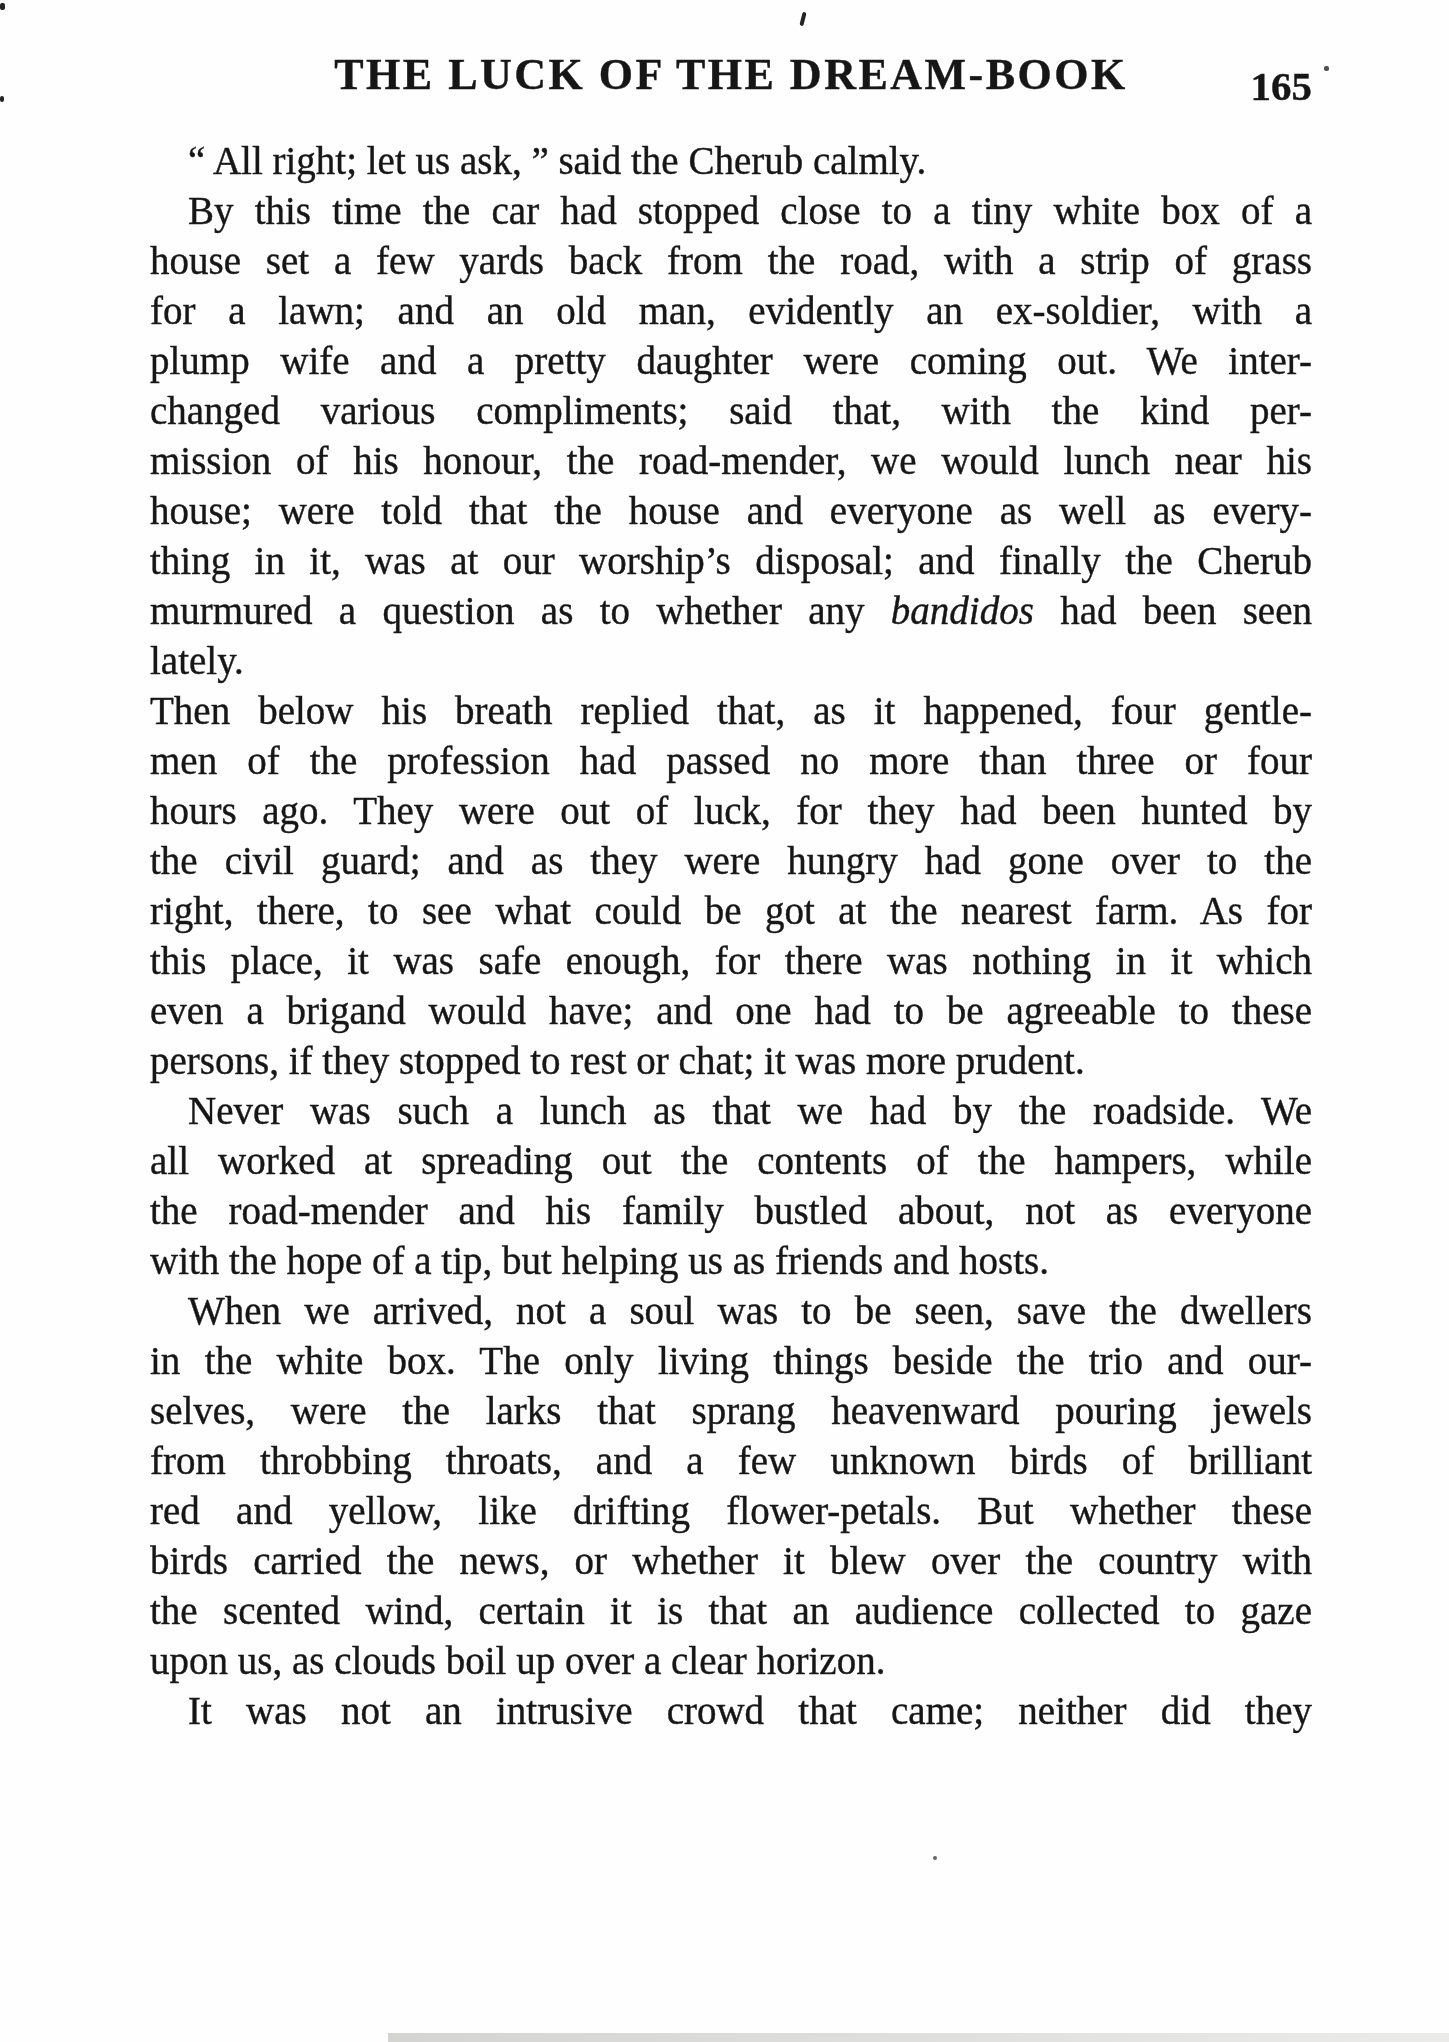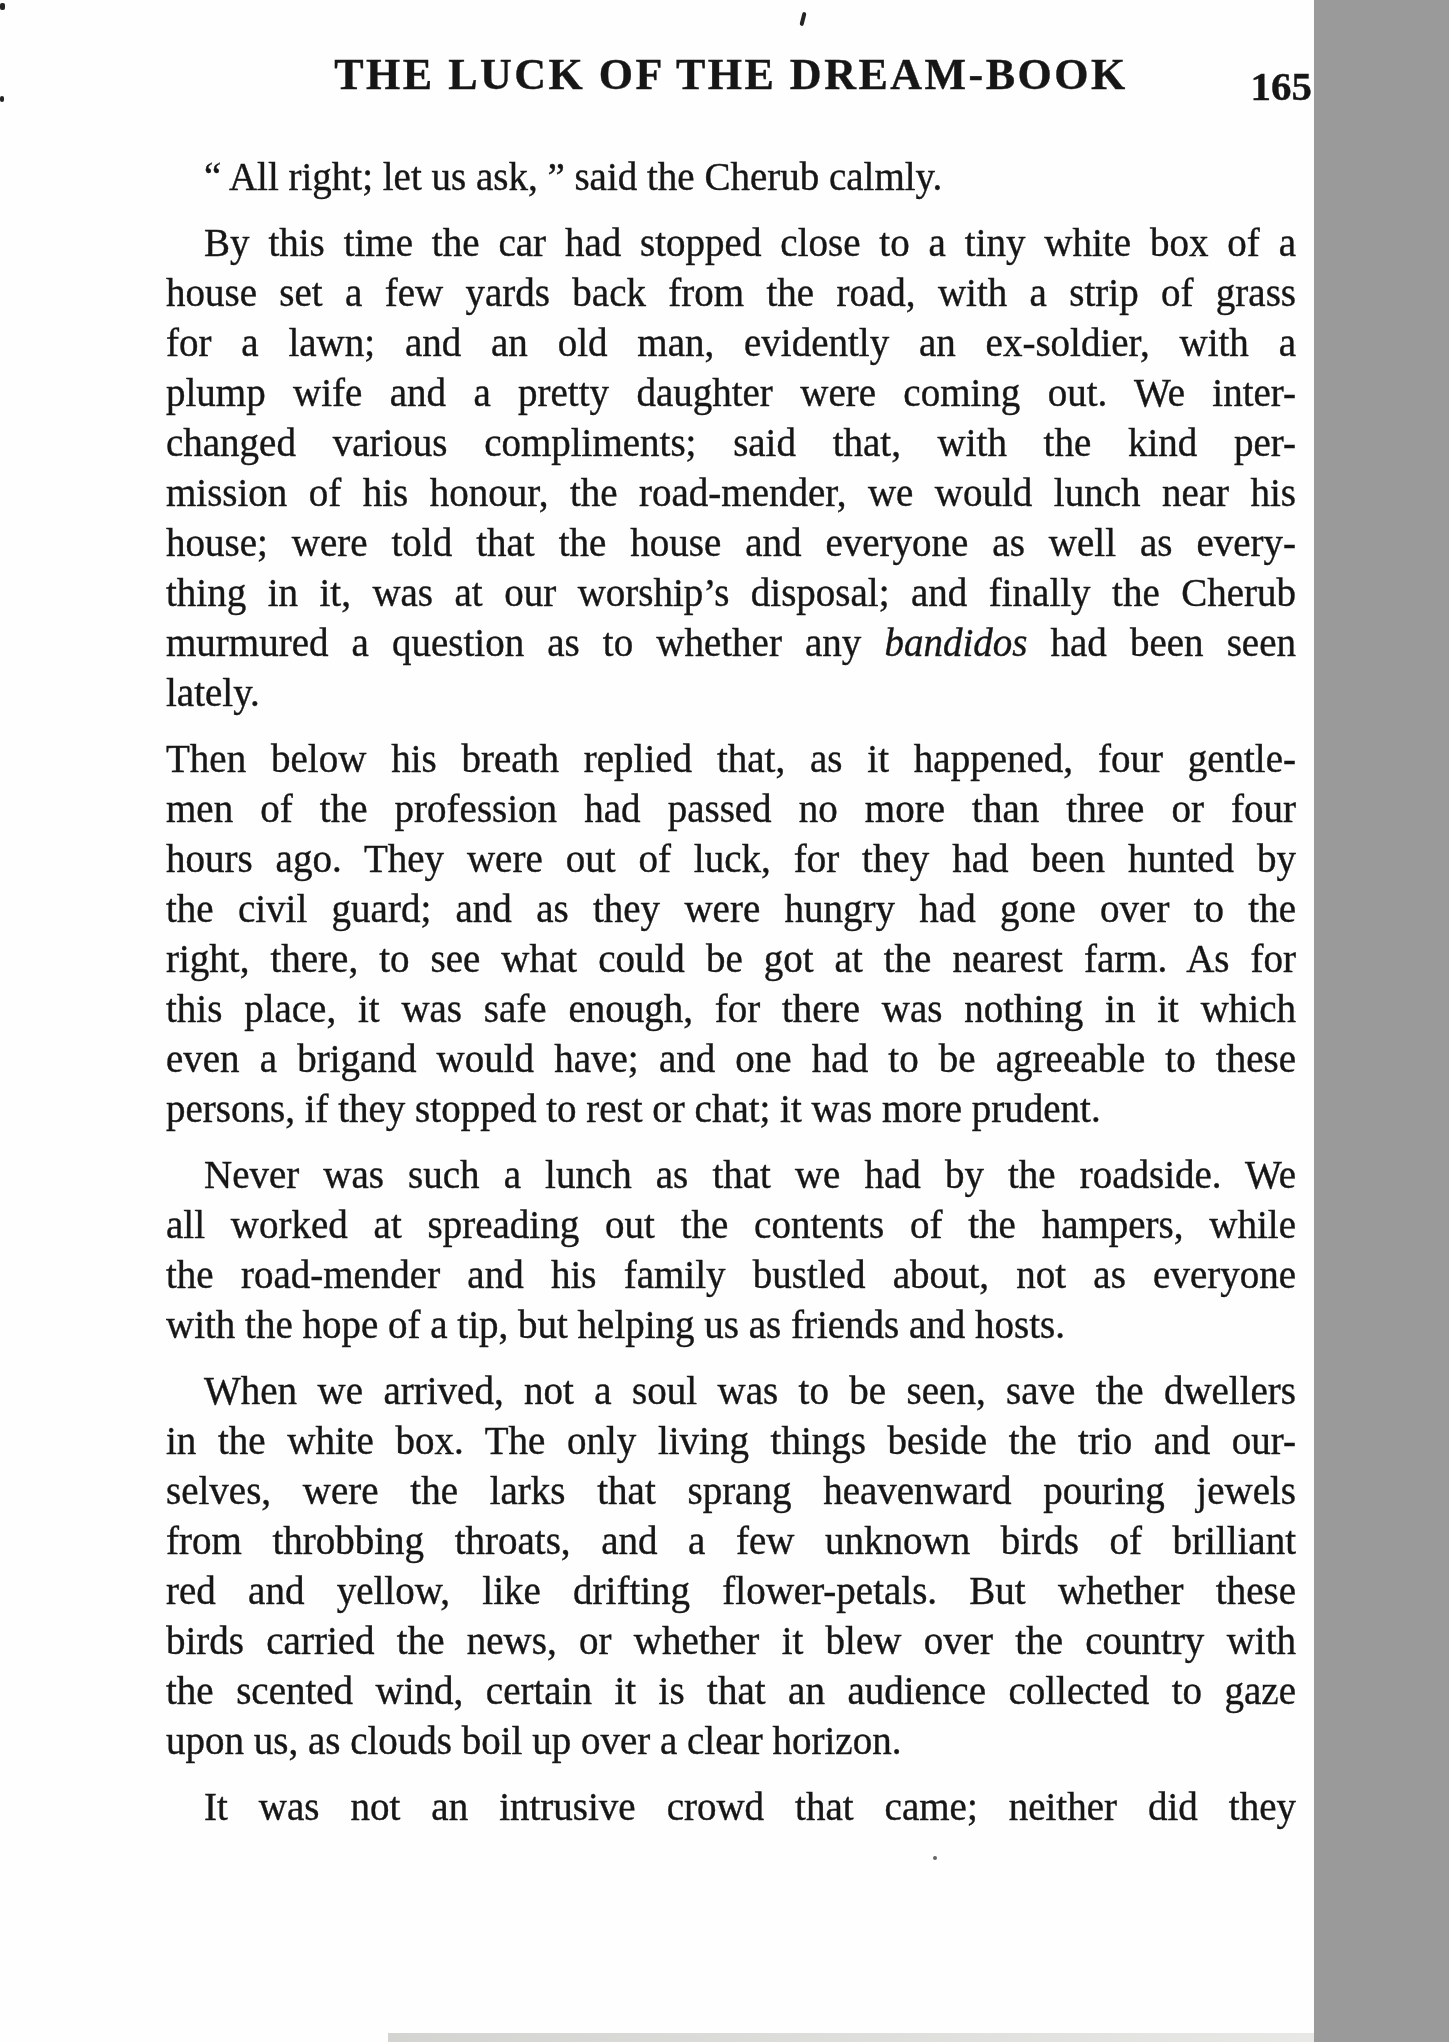--- a/index.html
+++ b/index.html
@@ -1,18 +1,18 @@
 <!DOCTYPE html>
 <html><head>
   <meta charset="utf-8">
   <style>
     html, body { margin: 0; padding: 0; background: #9a9a9a; }
     .page {
       position: relative;
-      width: 1314px;
+      width: 1449px;
       height: 2042px;
       background: #fefefe;
       overflow: hidden;
       color: #161616;
       font-family: "Liberation Serif", "DejaVu Serif", serif;
       -webkit-text-stroke: 0.4px #1c1c1c;
     }
     .page-header {
       position: absolute;
       top: 48px;
@@ -39,21 +39,21 @@
       font-weight: bold;
     }
     .page-body {
       position: absolute;
       top: 136px;
       left: 150px;
       width: 1162px;
       font-size: 39px;
       line-height: 50px;
     }
-    .paragraph { margin: 16px; }
+    .paragraph { margin: 0; }
     .line {
       height: 50px;
       overflow: hidden;
       text-align: justify;
       text-align-last: justify;
       white-space: nowrap;
     }
     .line.noj {
       text-align: left;
       text-align-last: left;

